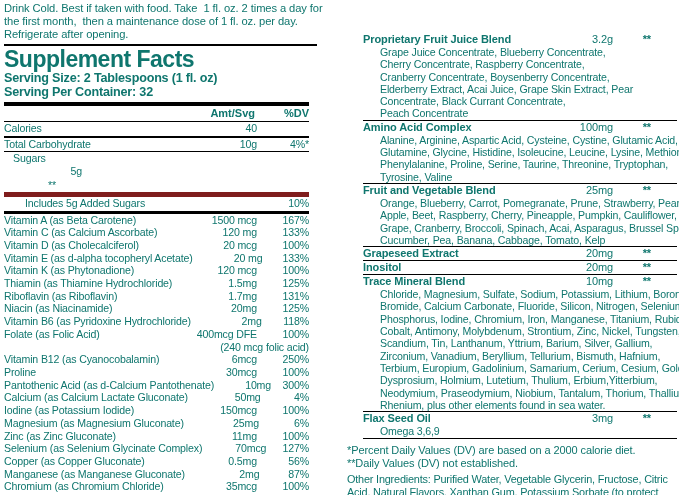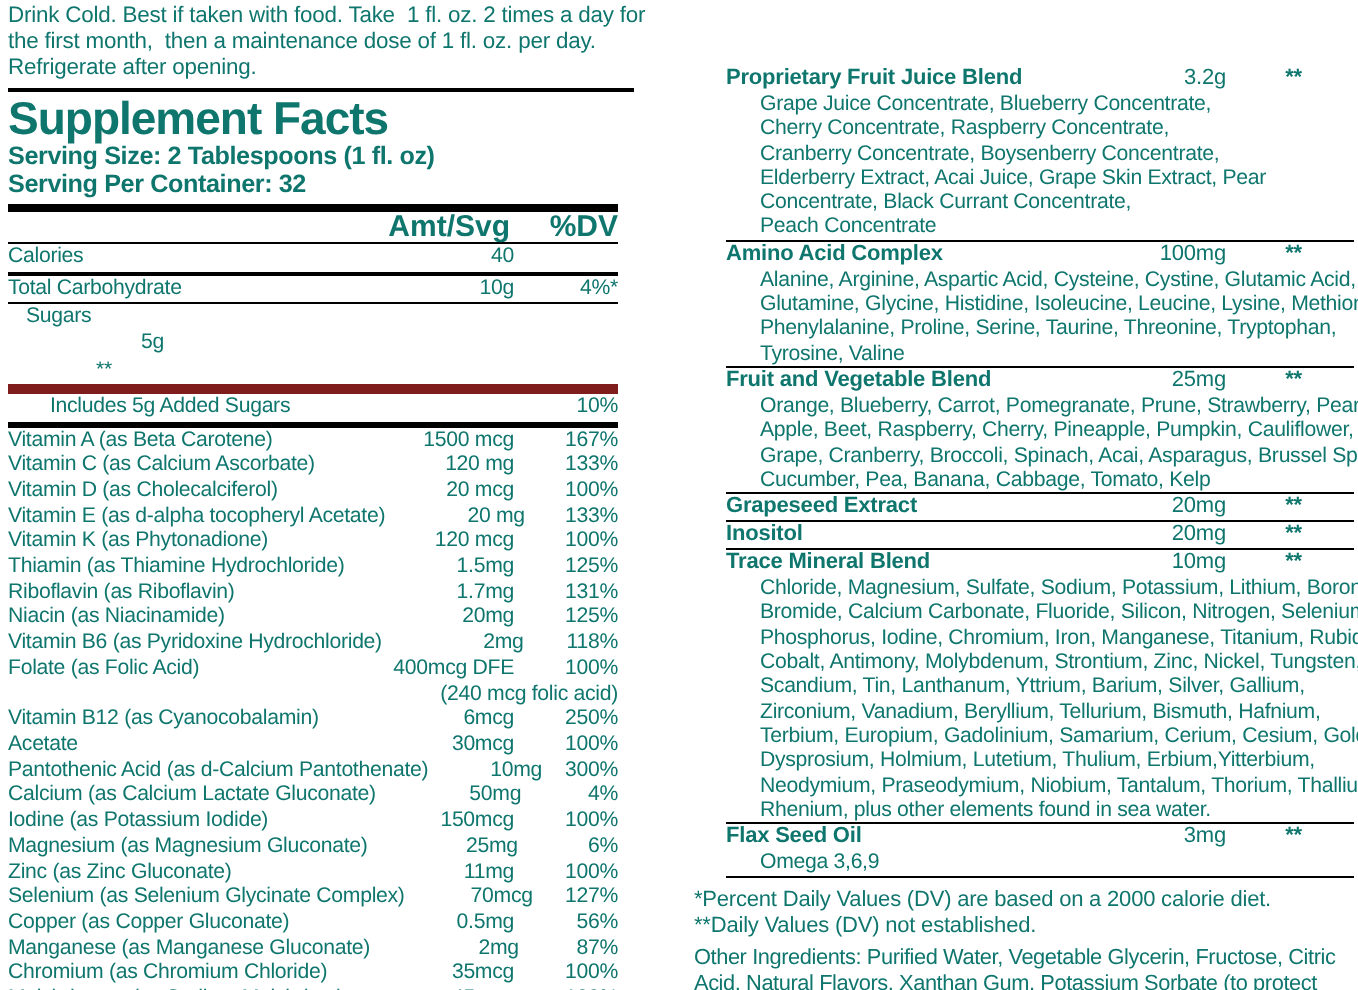--- a/index.html
+++ b/index.html
@@ -8,21 +8,21 @@
     font-family:"Liberation Sans",sans-serif;overflow:hidden;
   }
   
   .left-col{position:absolute;left:4px;top:2px;width:313px;}
   .intro{font-size:11.2px;line-height:12.9px;letter-spacing:-0.1px;white-space:pre;}
   .intro-rule{border:none;border-top:2.5px solid #000;margin:3px 0 1px 0;width:313px;}
   .sf-title{font-size:23px;font-weight:bold;letter-spacing:-0.5px;line-height:24px;}
   .serving{font-weight:bold;font-size:12.6px;line-height:14.2px;letter-spacing:-0.2px;white-space:nowrap;}
   .table-area{width:305px;}
   .bar{height:4px;background:#000;margin-top:3px;}
-  .hdr-row{display:flex;font-weight:bold;font-size:15px;line-height:15px;border-bottom:1px solid #000;}
+  .hdr-row{display:flex;font-weight:bold;font-size:11px;line-height:15px;border-bottom:1px solid #000;}
   .hdr-row .name{flex:1;}
   .hdr-row .amt{width:72px;text-align:right;}
   .hdr-row .dv{width:54px;text-align:right;}
   .frow{display:flex;font-size:10.6px;line-height:12.7px;letter-spacing:-0.15px;}
   .frow .name{flex:1;white-space:nowrap;}
   .frow .amt{width:78px;text-align:right;white-space:nowrap;}
   .frow .dv{width:52px;text-align:right;white-space:nowrap;}
   .frow.ind-1 .name{padding-left:9px;}
   .frow.ind-2 .name{padding-left:21px;}
   #facts-rows .frow:nth-child(1){border-bottom:2px solid #000;line-height:13.4px;}
@@ -135,21 +135,21 @@
             <div class="amt">400mcg DFE</div>
             <div class="dv">100%</div>
           </div>
           <div class="fnote">(240 mcg folic acid)</div>
           <div class="frow ind-0">
             <div class="name">Vitamin B12 (as Cyanocobalamin)</div>
             <div class="amt">6mcg</div>
             <div class="dv">250%</div>
           </div>
           <div class="frow ind-0">
-            <div class="name">Acetate</div>
+            <div class="name">Proline</div>
             <div class="amt">30mcg</div>
             <div class="dv">100%</div>
           </div>
           <div class="frow ind-0">
             <div class="name">Pantothenic Acid (as d-Calcium Pantothenate)</div>
             <div class="amt">10mg</div>
             <div class="dv">300%</div>
           </div>
           <div class="frow ind-0">
             <div class="name">Calcium (as Calcium Lactate Gluconate)</div>

